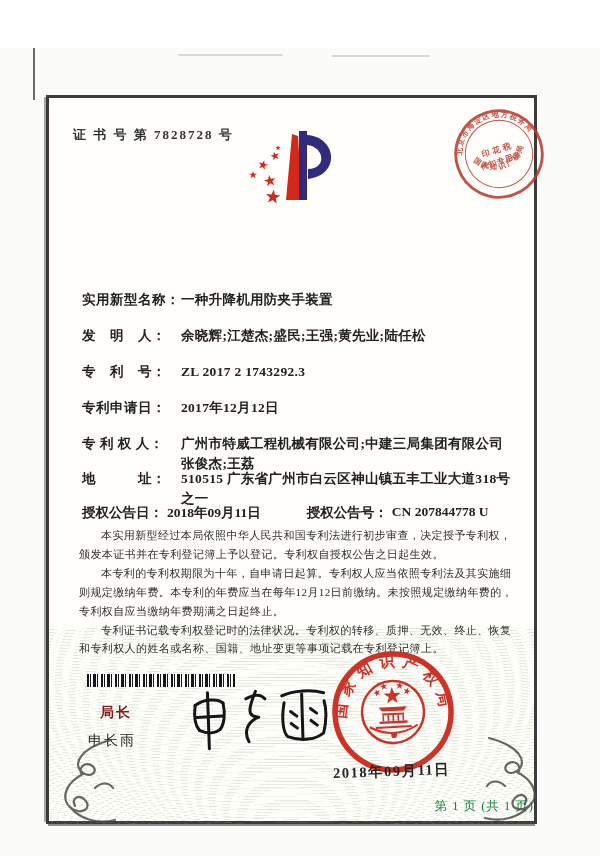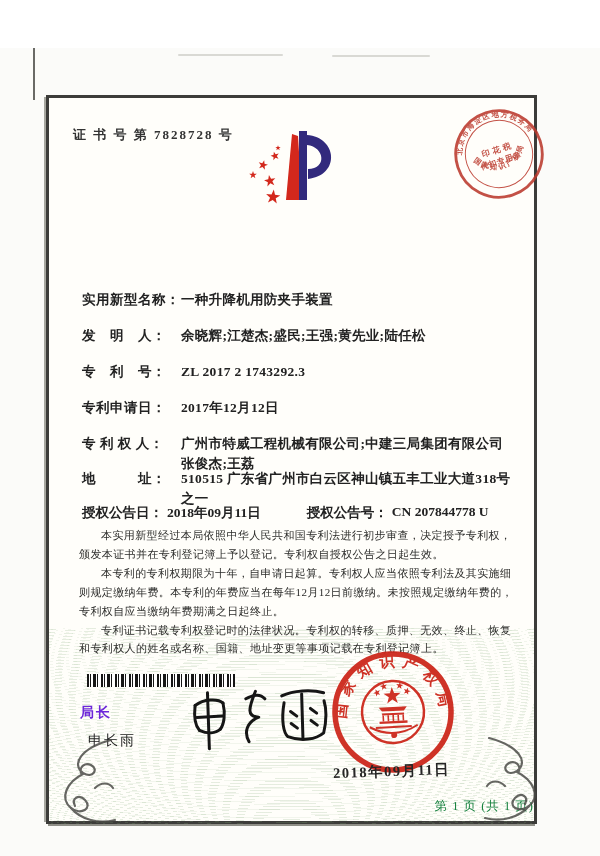--- a/index.html
+++ b/index.html
@@ -46,21 +46,21 @@
   .grant-pair.right{margin-left:46px;}
   .grant-pair .glabel{margin-right:4px;}
 
   .body-text{position:absolute;left:30px;top:428px;width:442px;color:#2d2d2b;
         font-size:11px;line-height:1.72;letter-spacing:.4px;}
   .body-text p{margin:0;text-indent:2em;}
 
   .barcode{position:absolute;left:38px;top:576px;width:148px;height:13px;background:#fff;
      background-image:repeating-linear-gradient(90deg,#161616 0 2px,#fff 2px 3px,#161616 3px 4px,#fff 4px 6px,#161616 6px 9px,#fff 9px 10px,#161616 10px 11px,#fff 11px 14px);}
 
-  .director-title{position:absolute;left:31px;top:606px;font-size:14px;font-weight:bold;color:#6d28d9;letter-spacing:2px;}
+  .director-title{position:absolute;left:51px;top:606px;font-size:14px;font-weight:bold;color:#7f1d1d;letter-spacing:2px;}
   .director-name{position:absolute;left:39px;top:634px;font-size:14px;font-weight:normal;color:#222;letter-spacing:2px;}
   .signature{position:absolute;left:138px;top:588px;transform:rotate(-3deg);}
   .sig-stroke{stroke:#161616;stroke-width:3;fill:none;stroke-linecap:round;stroke-linejoin:round;}
 
   .cnipa-seal{position:absolute;left:278px;top:548px;transform:rotate(-3deg);opacity:.93;}
   .emblem-stroke{stroke:var(--emblem_red);fill:none;}
   .emblem-fill{fill:var(--emblem_red);}
   .seal-date{position:absolute;left:284px;top:664px;font-size:14.5px;font-weight:bold;color:#262626;
        letter-spacing:1.5px;transform:rotate(-2deg);z-index:5;}
 

